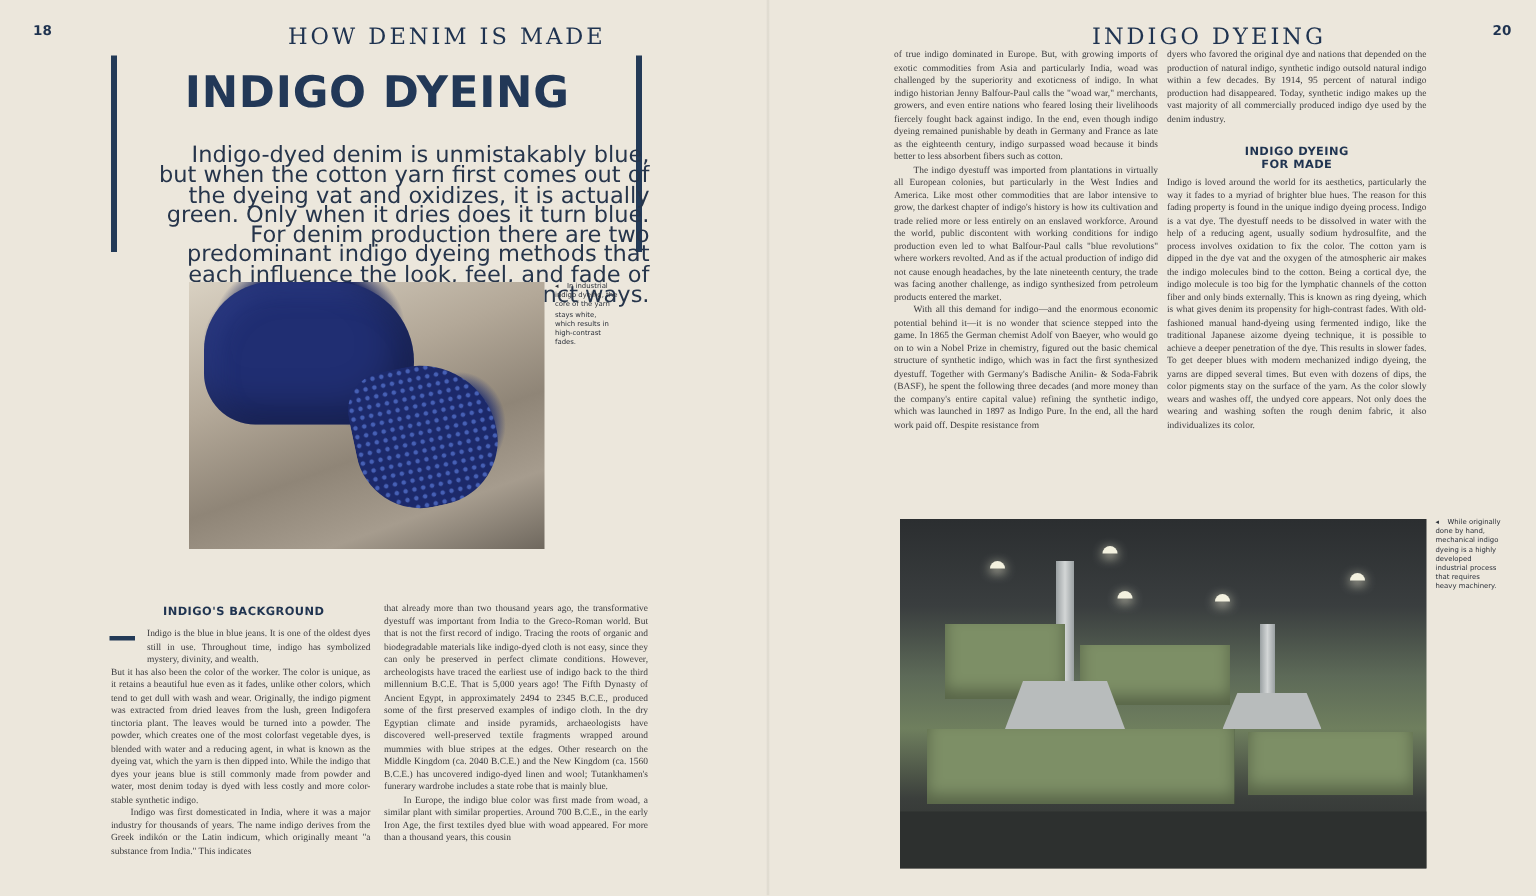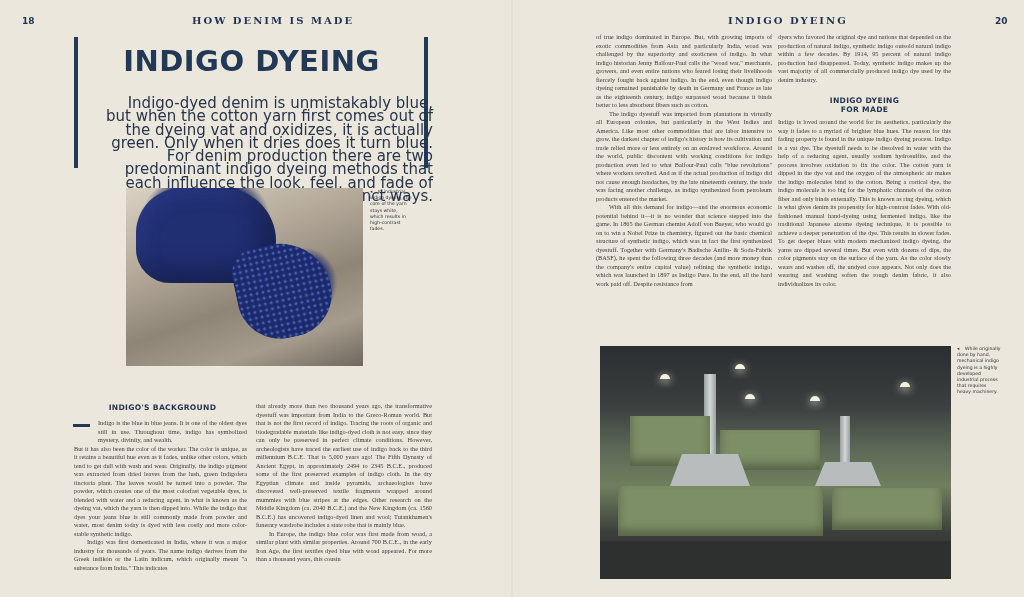--- a/index.html
+++ b/index.html
@@ -14,21 +14,21 @@
   .gutter {
     position: absolute; left: 511px; top: 0; width: 2px; height: 597px;
     background: linear-gradient(to right, rgba(0,0,0,0.03), rgba(0,0,0,0.06), rgba(0,0,0,0.03));
   }
   .folio {
     position: absolute; top: 16px; font-family: "DejaVu Sans", sans-serif;
     font-weight: bold; font-size: 9px; color: #1f3350;
   }
   .running-head {
     position: absolute; top: 15px; font-family: "DejaVu Serif", serif;
-    font-weight: bold; font-size: 10px; letter-spacing: 2px; color: #1f3350;
+    font-weight: normal; font-size: 15px; letter-spacing: 2px; color: #1f3350;
   }
   .bar { position: absolute; top: 37px; width: 4px; height: 131px; background: #233a57; }
   .title {
     position: absolute; left: 80px; width: 343px; top: 44px; text-align: center;
     font-family: "DejaVu Sans", sans-serif; font-weight: bold;
     font-size: 29px; letter-spacing: 0.5px; color: #223857;
   }
   .intro {
     position: absolute; left: 100px; width: 333px; top: 97px; text-align: right;
     font-family: "DejaVu Sans", sans-serif; font-size: 15px; line-height: 13.3px;

